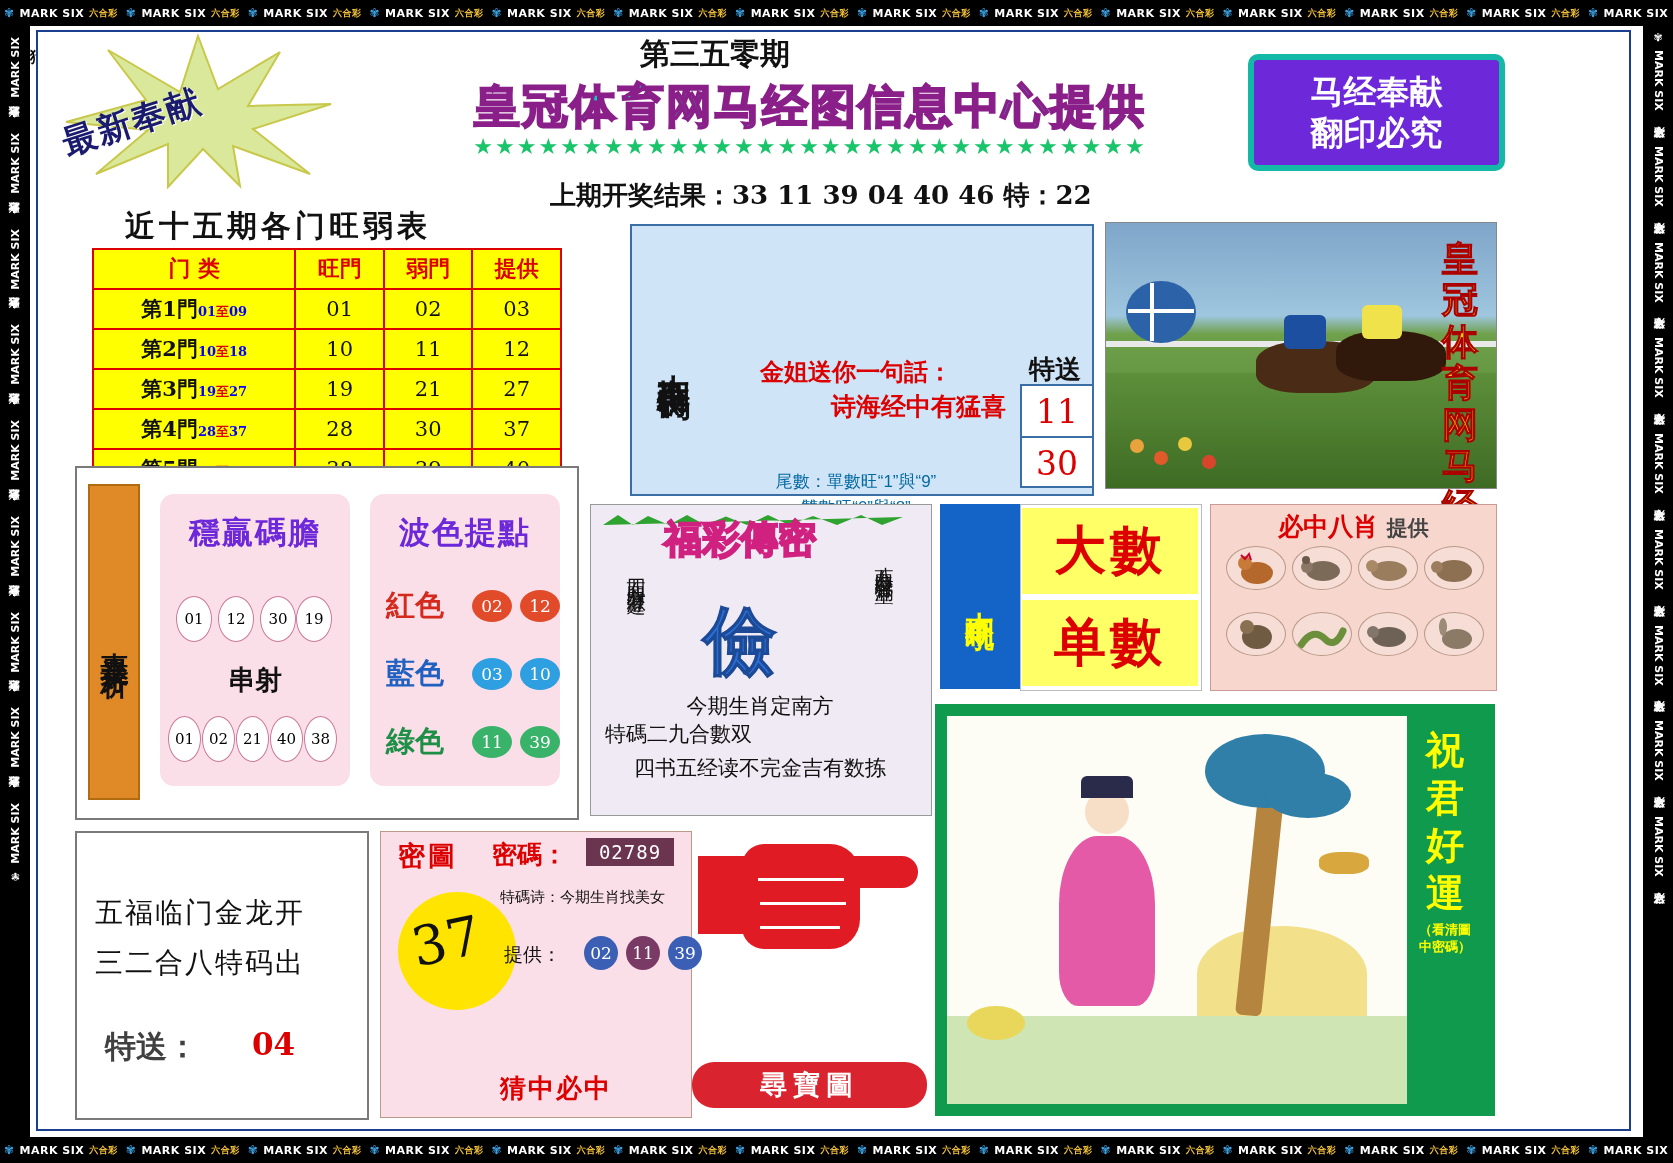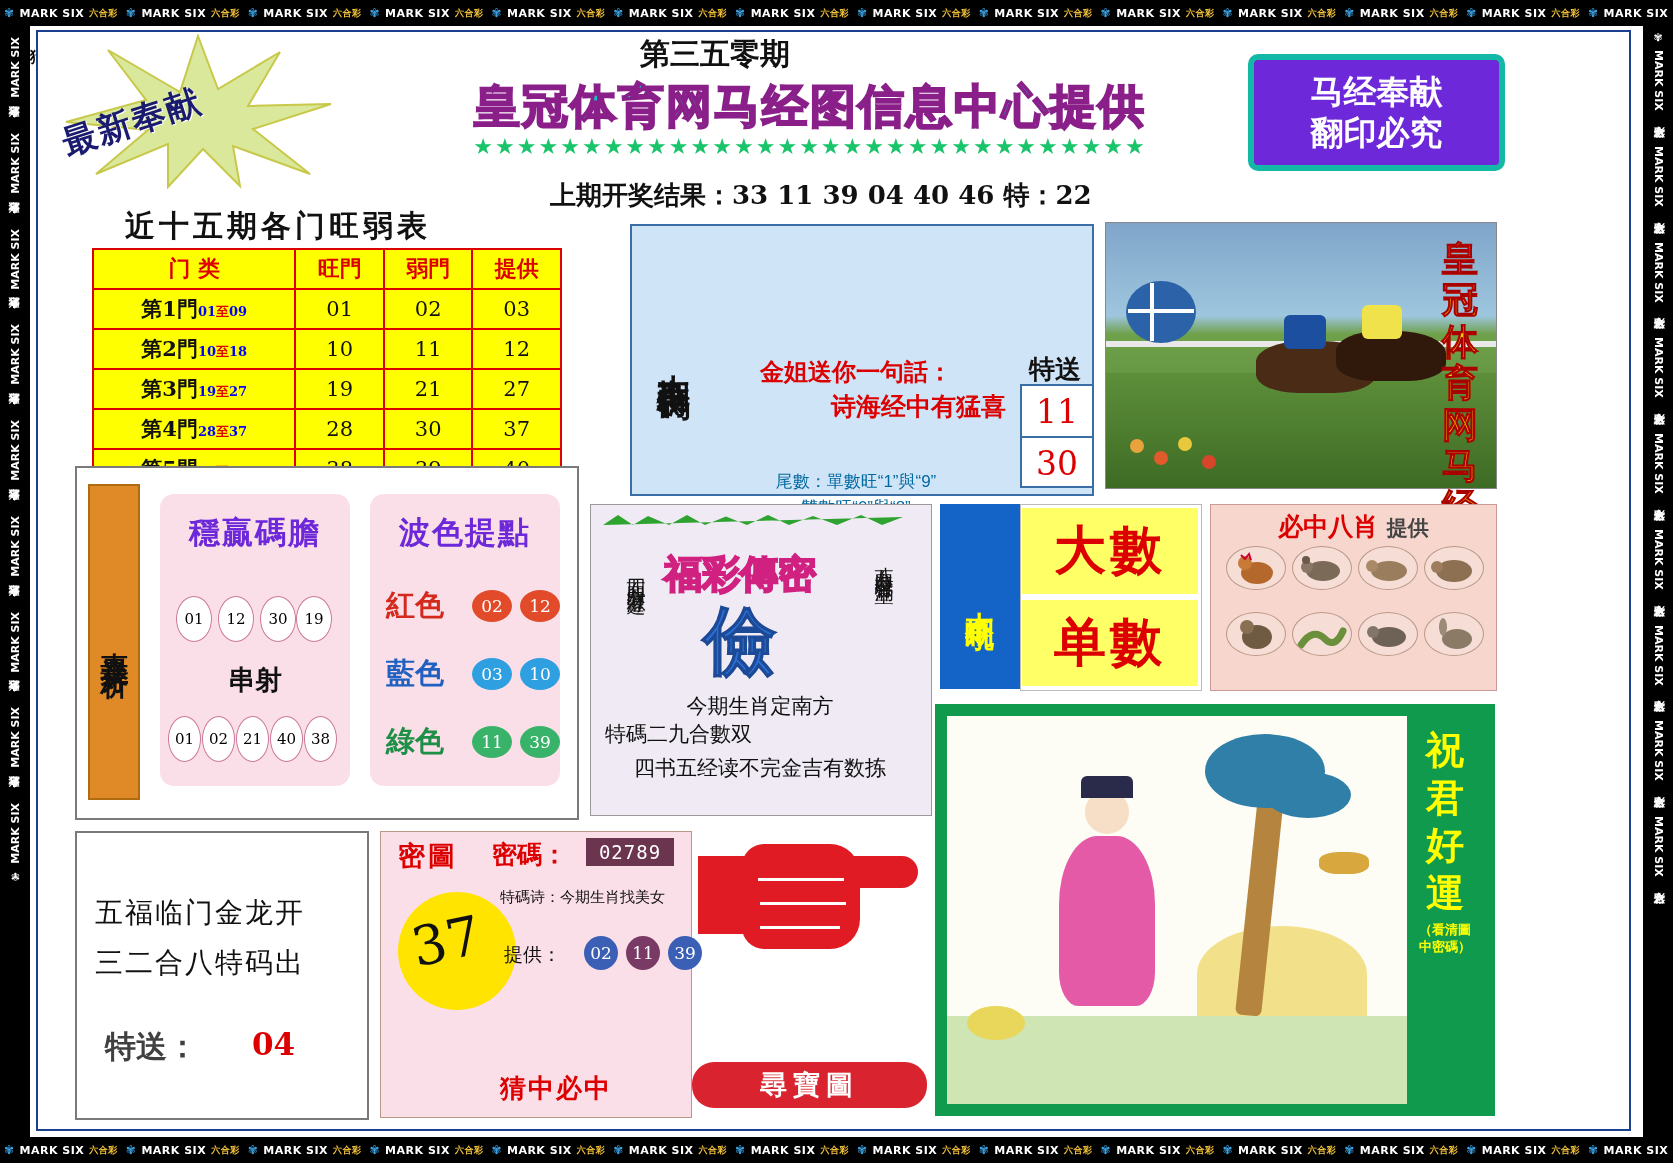--- a/index.html
+++ b/index.html
@@ -110,21 +110,21 @@
   .jockey{position:absolute;border-radius:6px;}
   .flower-b{position:absolute;width:14px;height:14px;border-radius:50%;}
   .photo-cn{
     position:absolute;left:1400px;top:212px;width:60px;
     font-family:"DejaVu Serif","Liberation Serif",serif;font-size:36px;font-weight:bold;color:#f5d000;
     -webkit-text-stroke:1px #a00;line-height:1.15;text-align:center;
   }
 
   
   .fc{position:absolute;left:560px;top:478px;width:340px;height:310px;background:#efeaf3;border:1px solid #999;}
-  .fc-title{position:absolute;left:585px;top:488px;width:250px;text-align:center;font-family:"DejaVu Serif","Liberation Serif",serif;font-size:38px;font-weight:bold;color:#18c3c3;margin-top:35px;-webkit-text-stroke:2px #d02080;}
+  .fc-title{position:absolute;left:585px;top:488px;width:250px;text-align:center;font-family:"DejaVu Serif","Liberation Serif",serif;font-size:38px;font-weight:bold;color:#18c3c3;-webkit-text-stroke:2px #d02080;}
   .fc-big{position:absolute;left:625px;top:566px;width:170px;text-align:center;font-family:"DejaVu Serif","Liberation Serif",serif;font-size:74px;font-weight:bold;color:#2b6fd4;-webkit-text-stroke:1px #1d4a96;}
   .fc-vl{position:absolute;left:590px;top:538px;width:30px;font-family:"DejaVu Serif","Liberation Serif",serif;font-size:19px;color:#111;writing-mode:vertical-rl;text-orientation:upright;letter-spacing:3px;}
   .fc-vr{position:absolute;left:838px;top:526px;width:30px;font-family:"DejaVu Serif","Liberation Serif",serif;font-size:19px;color:#111;writing-mode:vertical-rl;text-orientation:upright;letter-spacing:3px;}
   .fc-l1{position:absolute;left:575px;top:666px;width:310px;text-align:center;font-family:"DejaVu Serif","Liberation Serif",serif;font-size:21px;color:#111;}
   .fc-l2{position:absolute;left:575px;top:694px;width:310px;text-align:left;font-family:"DejaVu Serif","Liberation Serif",serif;font-size:21px;color:#111;}
   .fc-l3{position:absolute;left:565px;top:728px;width:330px;text-align:center;font-family:"DejaVu Serif","Liberation Serif",serif;font-size:21px;color:#111;}
   .grass{position:absolute;background:#2fa32f;}
 
   
   .bqh{position:absolute;left:910px;top:478px;width:80px;height:185px;background:#1464c8;display:flex;align-items:center;justify-content:center;}

